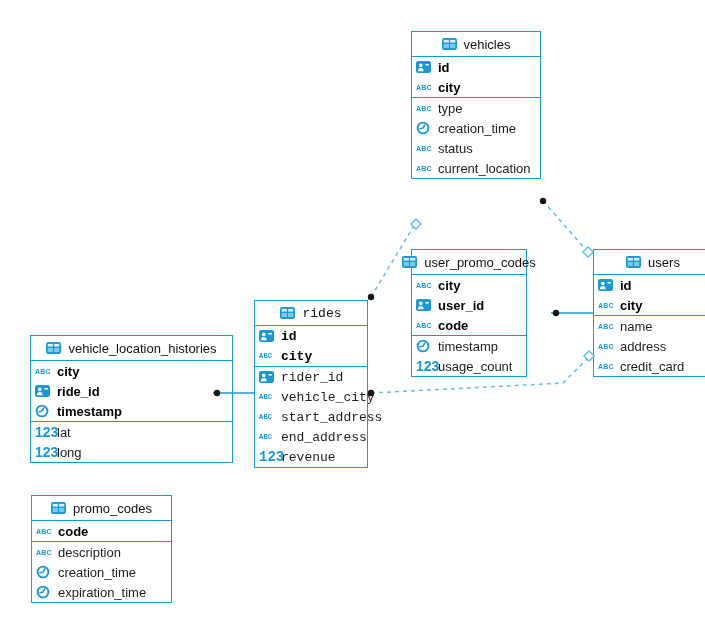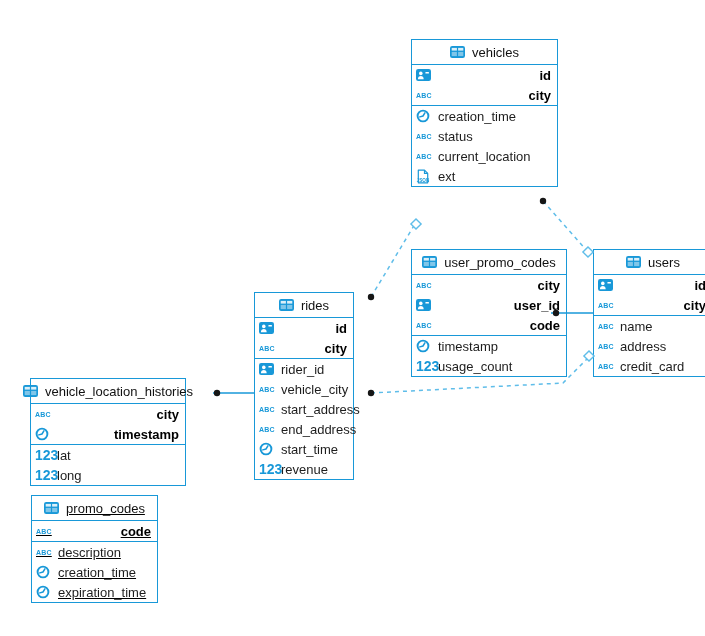--- a/index.html
+++ b/index.html
@@ -3,21 +3,21 @@
 <meta charset="utf-8">
 <style>
   html,body{margin:0;padding:0;background:#ffffff;}
   body{font-family:"Liberation Sans",sans-serif;}
   #canvas{position:relative;width:705px;height:636px;background:#fff;overflow:hidden;}
   .tbl{position:absolute;background:#fff;border:1.5px solid var(--accent);box-sizing:border-box;z-index:1;}
   .hd{height:24px;display:flex;align-items:center;justify-content:center;gap:5px;
       border-bottom:1.5px solid var(--accent);font-size:13px;color:#111;}
   .row{height:20px;display:flex;align-items:center;padding:0 6px 0 4px;font-size:13px;
        color:#1d1d1d;white-space:nowrap;}
-  .row.key{font-weight:700;color:#000;justify-content:space-between;}
+  .row.key{font-weight:700;color:#000;}
   .dvd{border-top:1.5px solid var(--accent);}
   .ic{width:20px;flex:0 0 20px;display:inline-flex;align-items:center;justify-content:flex-start;margin-right:2px;}
   .ic-abc{font-size:7px;font-weight:700;color:var(--accent);letter-spacing:.2px;}
   .ic-num{font-size:14px;font-weight:700;color:var(--accent);}
   #wires{position:absolute;left:0;top:0;z-index:10;pointer-events:none;}
 </style>
 </head>
 <body>
 
 <div id="canvas">
@@ -39,21 +39,21 @@
       <g>
         <polyline points="371,393 563,383 589,357" fill="none" stroke="#5fbde9" stroke-width="1.5" stroke-dasharray="4 4"></polyline>
         <rect x="585.4" y="352.4" width="7.2" height="7.2" transform="rotate(45 589 356)" fill="#fff" stroke="#5fbde9" stroke-width="1.4"></rect>
         <circle cx="371" cy="393" r="3.2" fill="#161616"></circle>
       </g>
       <g>
         <polyline points="213,393 254,393" fill="none" stroke="#1898d8" stroke-width="1.5"></polyline>
         <circle cx="217" cy="393" r="3.2" fill="#161616"></circle>
       </g>
     </svg>
-<div class="tbl" style="left: 411px; top: 39px; width: 147px;">
+<div class="tbl" style="left: 411px; top: 31px; width: 130px;">
       <div class="hd">
         <span class="ic" style="width:15px;flex:0 0 15px">
           <svg width="15" height="12" viewBox="0 0 15 12">
             <rect width="15" height="12" rx="2.2" fill="#1898d8"></rect>
             <rect x="1.7" y="1.9" width="5.2" height="2.7" fill="#ffffff" opacity="0.85"></rect>
             <rect x="8.1" y="1.9" width="5.2" height="2.7" fill="#ffffff" opacity="0.85"></rect>
             <rect x="1.7" y="5.9" width="5.2" height="4.2" fill="#ffffff" opacity="0.45"></rect>
             <rect x="8.1" y="5.9" width="5.2" height="4.2" fill="#ffffff" opacity="0.45"></rect>
           </svg>
         </span>
@@ -69,48 +69,42 @@
           </svg>
         </span>
         <span>id</span>
       </div>
       <div class="row key">
         <span class="ic ic-abc">ABC</span>
         <span>city</span>
       </div>
       <div class="dvd"></div>
       <div class="row">
+        <span class="ic ic-abc">ABC</span>
+        <span>type</span>
+      </div>
+      <div class="row">
         <span class="ic">
           <svg width="14" height="14" viewBox="0 0 14 14">
             <circle cx="7" cy="7" r="5.4" fill="#fff" stroke="#1898d8" stroke-width="1.9"></circle>
             <path d="M7 7 L8.9 3.8 M7 7 L3.8 7.9" stroke="#1898d8" stroke-width="1.5" fill="none" stroke-linecap="round"></path>
           </svg>
         </span>
         <span>creation_time</span>
       </div>
       <div class="row">
         <span class="ic ic-abc">ABC</span>
         <span>status</span>
       </div>
       <div class="row">
         <span class="ic ic-abc">ABC</span>
         <span>current_location</span>
       </div>
-      <div class="row">
-        <span class="ic">
-          <svg width="14" height="15" viewBox="0 0 14 15">
-            <path d="M2.3 1.2h6.2l3.2 3.2v9.4H2.3z" fill="#fff" stroke="#1898d8" stroke-width="1.2" stroke-linejoin="round"></path>
-            <path d="M8.5 1.2v3.2h3.2" fill="none" stroke="#1898d8" stroke-width="1.2"></path>
-            <text x="7" y="12.6" font-size="4.6" font-weight="700" text-anchor="middle" fill="#1898d8" font-family="Liberation Sans, sans-serif">JSON</text>
-          </svg>
-        </span>
-        <span>ext</span>
-      </div>
-    </div>
-    <div class="tbl" style="left: 411px; top: 249px; width: 156px;">
+    </div>
+    <div class="tbl" style="left: 411px; top: 249px; width: 116px;">
       <div class="hd">
         <span class="ic" style="width:15px;flex:0 0 15px">
           <svg width="15" height="12" viewBox="0 0 15 12">
             <rect width="15" height="12" rx="2.2" fill="#1898d8"></rect>
             <rect x="1.7" y="1.9" width="5.2" height="2.7" fill="#ffffff" opacity="0.85"></rect>
             <rect x="8.1" y="1.9" width="5.2" height="2.7" fill="#ffffff" opacity="0.85"></rect>
             <rect x="1.7" y="5.9" width="5.2" height="4.2" fill="#ffffff" opacity="0.45"></rect>
             <rect x="8.1" y="5.9" width="5.2" height="4.2" fill="#ffffff" opacity="0.45"></rect>
           </svg>
         </span>
@@ -185,21 +179,21 @@
       </div>
       <div class="row">
         <span class="ic ic-abc">ABC</span>
         <span>address</span>
       </div>
       <div class="row">
         <span class="ic ic-abc">ABC</span>
         <span>credit_card</span>
       </div>
     </div>
-    <div class="tbl" style="left: 254px; top: 292px; width: 100px;">
+    <div class="tbl" style="left: 254px; top: 300px; width: 114px; font-family: Liberation Mono, monospace;">
       <div class="hd">
         <span class="ic" style="width:15px;flex:0 0 15px">
           <svg width="15" height="12" viewBox="0 0 15 12">
             <rect width="15" height="12" rx="2.2" fill="#1898d8"></rect>
             <rect x="1.7" y="1.9" width="5.2" height="2.7" fill="#ffffff" opacity="0.85"></rect>
             <rect x="8.1" y="1.9" width="5.2" height="2.7" fill="#ffffff" opacity="0.85"></rect>
             <rect x="1.7" y="5.9" width="5.2" height="4.2" fill="#ffffff" opacity="0.45"></rect>
             <rect x="8.1" y="5.9" width="5.2" height="4.2" fill="#ffffff" opacity="0.45"></rect>
           </svg>
         </span>
@@ -236,72 +230,74 @@
         <span class="ic ic-abc">ABC</span>
         <span>vehicle_city</span>
       </div>
       <div class="row">
         <span class="ic ic-abc">ABC</span>
         <span>start_address</span>
       </div>
       <div class="row">
         <span class="ic ic-abc">ABC</span>
         <span>end_address</span>
-      </div>
-      <div class="row">
-        <span class="ic">
-          <svg width="14" height="14" viewBox="0 0 14 14">
-            <circle cx="7" cy="7" r="5.4" fill="#fff" stroke="#1898d8" stroke-width="1.9"></circle>
-            <path d="M7 7 L8.9 3.8 M7 7 L3.8 7.9" stroke="#1898d8" stroke-width="1.5" fill="none" stroke-linecap="round"></path>
-          </svg>
-        </span>
-        <span>start_time</span>
       </div>
       <div class="row">
         <span class="ic ic-num">123</span>
         <span>revenue</span>
       </div>
     </div>
-    <div class="tbl" style="left: 30px; top: 335px; width: 156px; margin-top: 43px;">
+    <div class="tbl" style="left: 30px; top: 335px; width: 203px;">
       <div class="hd">
         <span class="ic" style="width:15px;flex:0 0 15px">
           <svg width="15" height="12" viewBox="0 0 15 12">
             <rect width="15" height="12" rx="2.2" fill="#1898d8"></rect>
             <rect x="1.7" y="1.9" width="5.2" height="2.7" fill="#ffffff" opacity="0.85"></rect>
             <rect x="8.1" y="1.9" width="5.2" height="2.7" fill="#ffffff" opacity="0.85"></rect>
             <rect x="1.7" y="5.9" width="5.2" height="4.2" fill="#ffffff" opacity="0.45"></rect>
             <rect x="8.1" y="5.9" width="5.2" height="4.2" fill="#ffffff" opacity="0.45"></rect>
           </svg>
         </span>
         <span>vehicle_location_histories</span>
       </div>
       <div class="row key">
         <span class="ic ic-abc">ABC</span>
         <span>city</span>
+      </div>
+      <div class="row key">
+        <span class="ic">
+          <svg width="15" height="12" viewBox="0 0 15 12">
+            <rect width="15" height="12" rx="2.2" fill="#1898d8"></rect>
+            <circle cx="4.8" cy="4.4" r="1.8" fill="#fff"></circle>
+            <path d="M1.9 10.3c0-2.1 1.3-3.2 2.9-3.2s2.9 1.1 2.9 3.2z" fill="#fff"></path>
+            <rect x="9.3" y="3.1" width="3.7" height="1.5" rx="0.7" fill="#fff"></rect>
+          </svg>
+        </span>
+        <span>ride_id</span>
       </div>
       <div class="row key">
         <span class="ic">
           <svg width="14" height="14" viewBox="0 0 14 14">
             <circle cx="7" cy="7" r="5.4" fill="#fff" stroke="#1898d8" stroke-width="1.9"></circle>
             <path d="M7 7 L8.9 3.8 M7 7 L3.8 7.9" stroke="#1898d8" stroke-width="1.5" fill="none" stroke-linecap="round"></path>
           </svg>
         </span>
         <span>timestamp</span>
       </div>
       <div class="dvd"></div>
       <div class="row">
         <span class="ic ic-num">123</span>
         <span>lat</span>
       </div>
       <div class="row">
         <span class="ic ic-num">123</span>
         <span>long</span>
       </div>
     </div>
-    <div class="tbl" style="left: 31px; top: 495px; width: 127px; text-decoration: underline;">
+    <div class="tbl" style="left: 31px; top: 495px; width: 141px;">
       <div class="hd">
         <span class="ic" style="width:15px;flex:0 0 15px">
           <svg width="15" height="12" viewBox="0 0 15 12">
             <rect width="15" height="12" rx="2.2" fill="#1898d8"></rect>
             <rect x="1.7" y="1.9" width="5.2" height="2.7" fill="#ffffff" opacity="0.85"></rect>
             <rect x="8.1" y="1.9" width="5.2" height="2.7" fill="#ffffff" opacity="0.85"></rect>
             <rect x="1.7" y="5.9" width="5.2" height="4.2" fill="#ffffff" opacity="0.45"></rect>
             <rect x="8.1" y="5.9" width="5.2" height="4.2" fill="#ffffff" opacity="0.45"></rect>
           </svg>
         </span>

